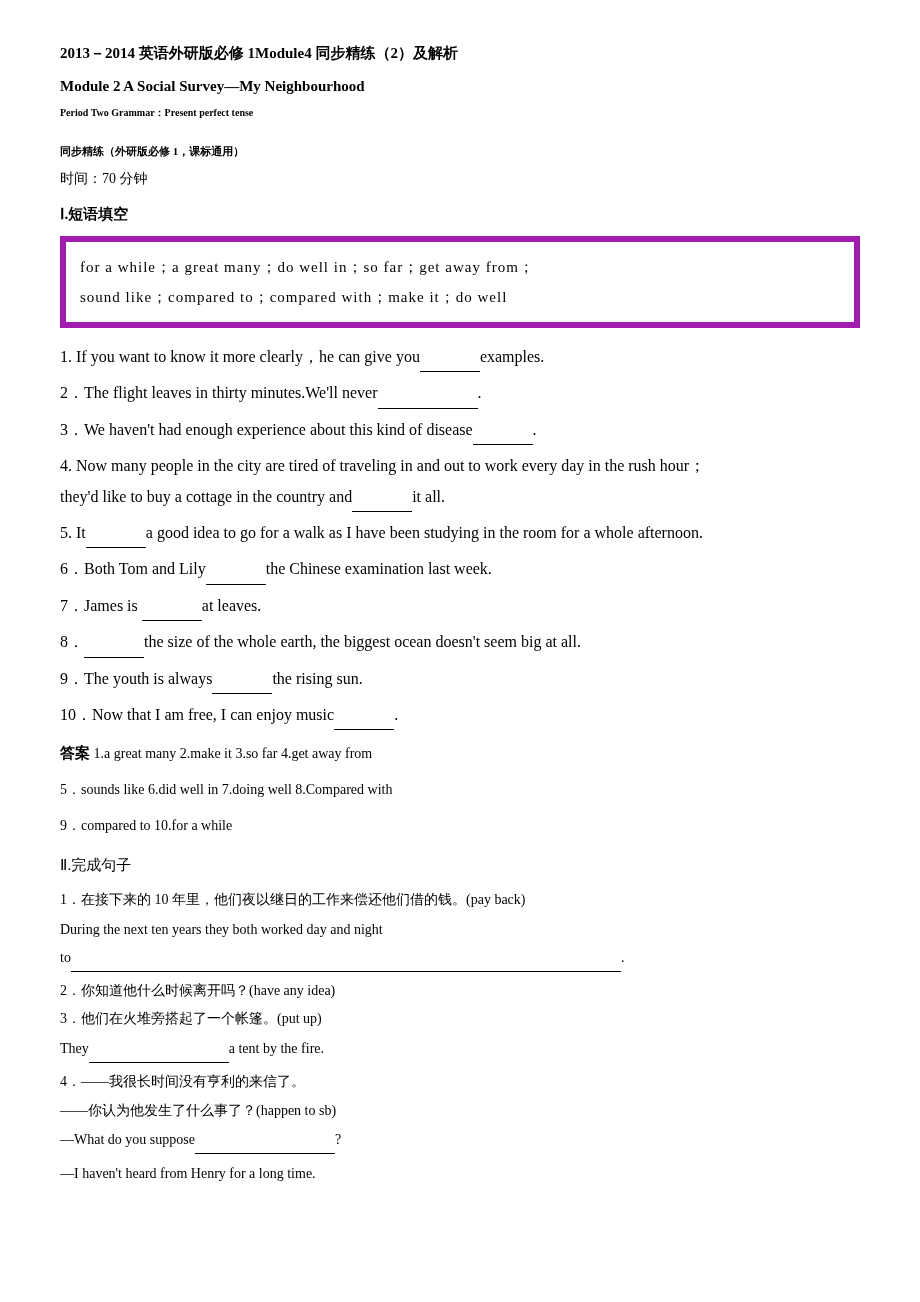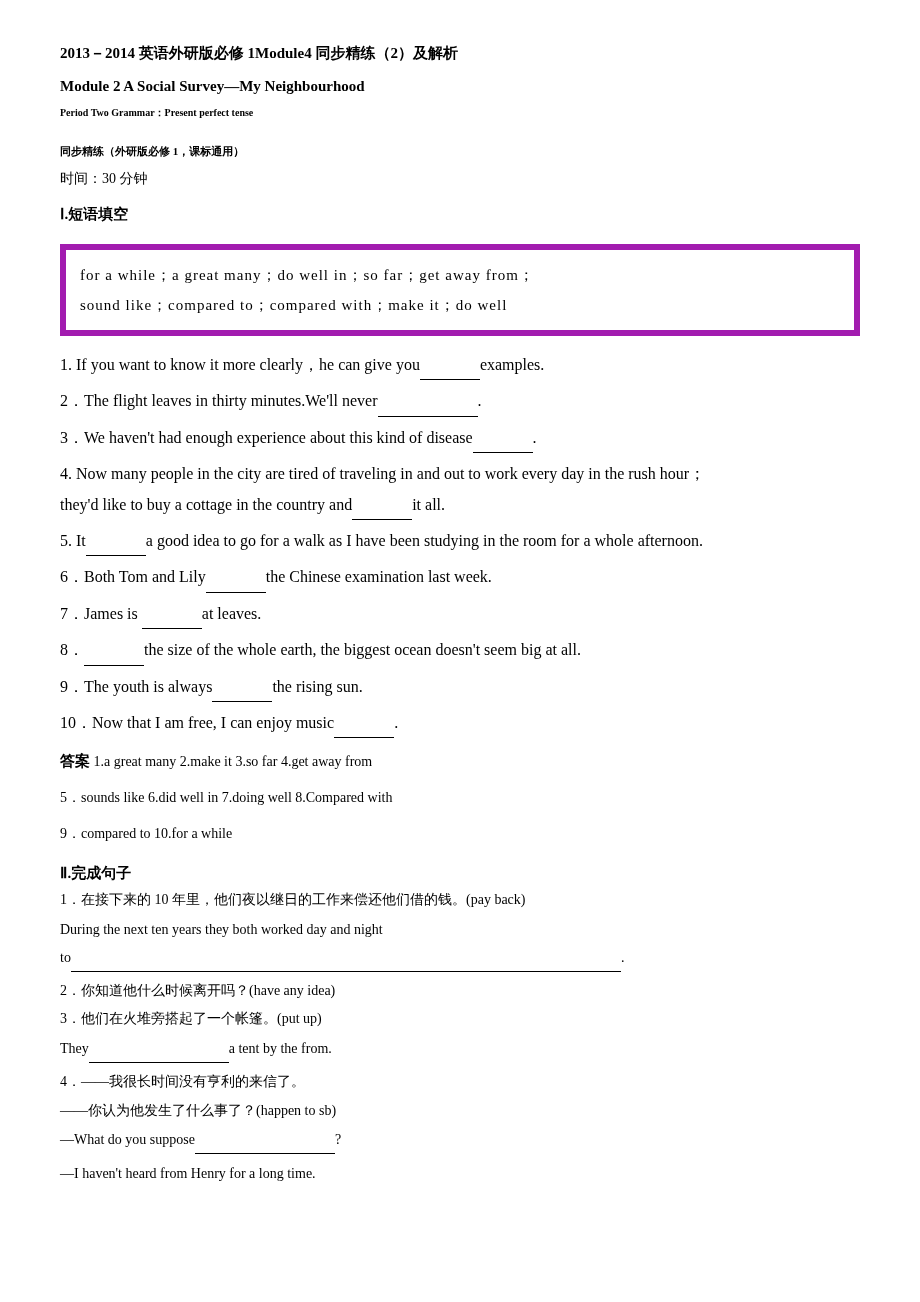--- a/index.html
+++ b/index.html
@@ -36,21 +36,21 @@
       font-weight: bold;
       margin-bottom: 4px;
     }
     .time-line {
       font-size: 14px;
       margin-bottom: 10px;
     }
     .section-header {
       font-size: 15px;
       font-weight: bold;
-      margin-bottom: 16px;
+      margin-bottom: 8px;
     }
     .vocab-box {
       border: 6px solid #a21caf;
       padding: 10px 14px;
       margin-bottom: 14px;
       font-size: 15px;
       letter-spacing: 1px;
       line-height: 2;
     }
     .question {
@@ -79,22 +79,23 @@
       margin-bottom: 6px;
       font-size: 14px;
       line-height: 2;
     }
     .answer-label {
       font-weight: bold;
       font-size: 15px;
     }
     .section-header-2 {
       font-size: 15px;
-      font-weight: bold;
+      font-weight: normal;
       margin-top: 12px;
+      margin-bottom: 8px;
     }
     .cn-question {
       margin-bottom: 2px;
       font-size: 14px;
       line-height: 1.9;
     }
     .en-sentence {
       font-size: 14px;
       line-height: 2;
       margin-bottom: 6px;
@@ -102,21 +103,21 @@
   </style>
 </head>
 <body>
 
 <div>
 
   <div class="title-main">2013－2014 英语外研版必修 1Module4 同步精练（2）及解析</div>
   <div class="title-sub">Module 2 A Social Survey—My Neighbourhood</div>
   <div class="title-grammar">Period Two Grammar：Present perfect tense</div>
   <div class="title-sync">同步精练（外研版必修 1，课标通用）</div>
-  <div class="time-line">时间：30 分钟</div>
+  <div class="time-line">时间：70 分钟</div>
 
   <div class="section-header">Ⅰ.短语填空</div>
 
   <div class="vocab-box">
     <div>for a while；a great many；do well in；so far；get away from；</div>
     <div>sound like；compared to；compared with；make it；do well</div>
   </div>
 
   <div class="question">
     <span>1. If you want to know it more clearly，he can give you</span><span class="blank"></span><span>examples.</span>
@@ -175,21 +176,21 @@
   <div class="cn-question">1．在接下来的 10 年里，他们夜以继日的工作来偿还他们借的钱。(pay back)</div>
   <div class="en-sentence">
     <span>During the next ten years they both worked day and night</span><br>
     <span>to</span><span class="blank blank-xl"></span><span>.</span>
   </div>
 
   <div class="cn-question">2．你知道他什么时候离开吗？(have any idea)</div>
 
   <div class="cn-question">3．他们在火堆旁搭起了一个帐篷。(put up)</div>
   <div class="en-sentence">
-    <span>They</span><span class="blank blank-md"></span><span>a tent by the from.</span>
+    <span>They</span><span class="blank blank-md"></span><span>a tent by the fire.</span>
   </div>
 
   <div class="cn-question">4．——我很长时间没有亨利的来信了。</div>
   <div class="cn-question">——你认为他发生了什么事了？(happen to sb)</div>
   <div class="en-sentence">
     <span>—What do you suppose</span><span class="blank blank-md"></span><span>?</span>
   </div>
   <div class="en-sentence">—I haven't heard from Henry for a long time.</div>
 
 </div>

